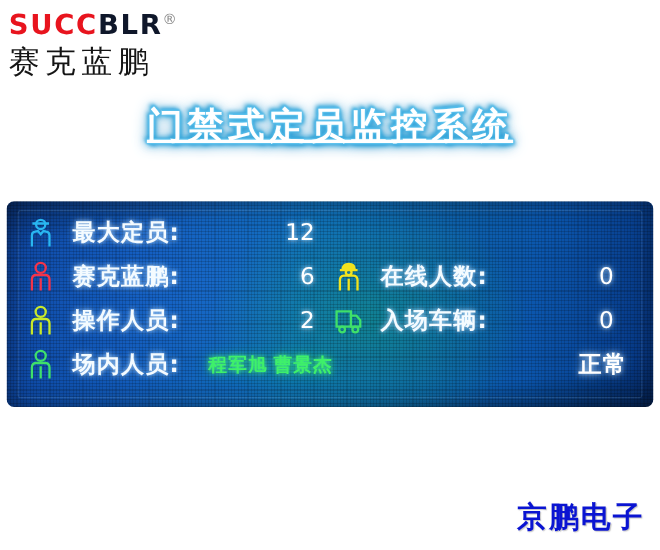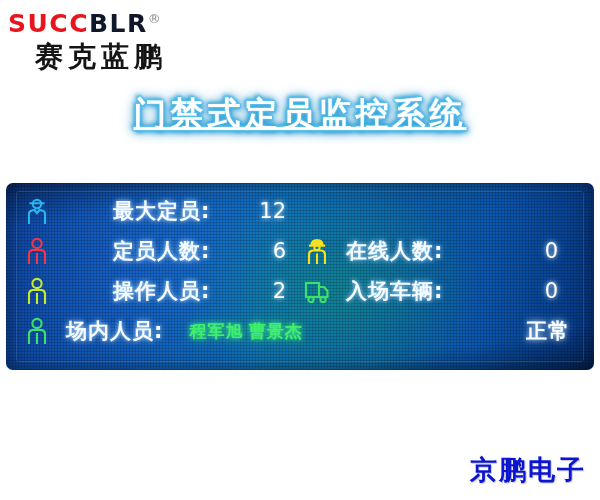--- a/index.html
+++ b/index.html
@@ -35,28 +35,27 @@
   #brand-wordmark .part-b { color: #0f172a; }
   #brand-wordmark .reg {
     color: #8a8a8a;
     font-size: 13px;
     vertical-align: super;
     font-weight: normal;
     letter-spacing: 0;
   }
   #brand-cn {
     font-family: "DejaVu Serif", "Liberation Serif", serif;
-    font-weight: bold;
+    font-weight: normal;
     font-size: 28px;
     color: #141414;
     letter-spacing: 5px;
     line-height: 34px;
     margin-top: 1px;
     white-space: nowrap;
-    margin-left: 27px;
   }
 
   
   #page-title {
     position: absolute;
     left: 0;
     top: 92px;
     width: 600px;
     text-align: center;
     font-family: "DejaVu Sans", "Liberation Sans", sans-serif;
@@ -124,21 +123,21 @@
   .led-row {
     display: flex;
     align-items: center;
     height: 40px;
   }
   .led-cell {
     display: flex;
     align-items: center;
     height: 40px;
   }
-  .cell-left  { width: 280px; flex: 0 0 280px; gap: 47px; }
+  .cell-left  { width: 280px; flex: 0 0 280px; }
   .cell-right { width: 272px; flex: 0 0 272px; }
   .cell-wide  { flex: 1 1 auto; }
 
   .led-icon {
     width: 26px;
     flex: 0 0 26px;
     height: 30px;
     display: flex;
     align-items: center;
     justify-content: center;
@@ -239,21 +238,21 @@
     <div class="led-row">
 
       <div class="led-cell cell-left">
         <span class="led-icon">
           <svg width="24" height="28" viewBox="0 0 24 28" fill="none" stroke="#f4344a" stroke-width="2.1" stroke-linecap="square">
             <circle cx="12" cy="6.5" r="4.6"></circle>
             <path d="M4 26 L4 17 Q4 13.5 7.5 13 L16.5 13 Q20 13.5 20 17 L20 26"></path>
             <line x1="12" y1="17" x2="12" y2="26"></line>
           </svg>
         </span>
-        <span class="led-label">定员人数:</span>
+        <span class="led-label">赛克蓝鹏:</span>
         <span class="led-value">6</span>
       </div>
 
       <div class="led-cell cell-right">
         <span class="led-icon">
           <svg width="24" height="28" viewBox="0 0 24 28" fill="none" stroke="#f2e31e" stroke-width="2.1" stroke-linecap="square">
             <path d="M6.5 8 Q6.5 3 12 3 Q17.5 3 17.5 8 Z" fill="#f2e31e"></path>
             <line x1="5" y1="8.6" x2="19" y2="8.6"></line>
             <circle cx="12" cy="10.6" r="2.6"></circle>
             <path d="M4 26 L4 17.5 Q4 14 7.5 13.5 L16.5 13.5 Q20 14 20 17.5 L20 26"></path>

